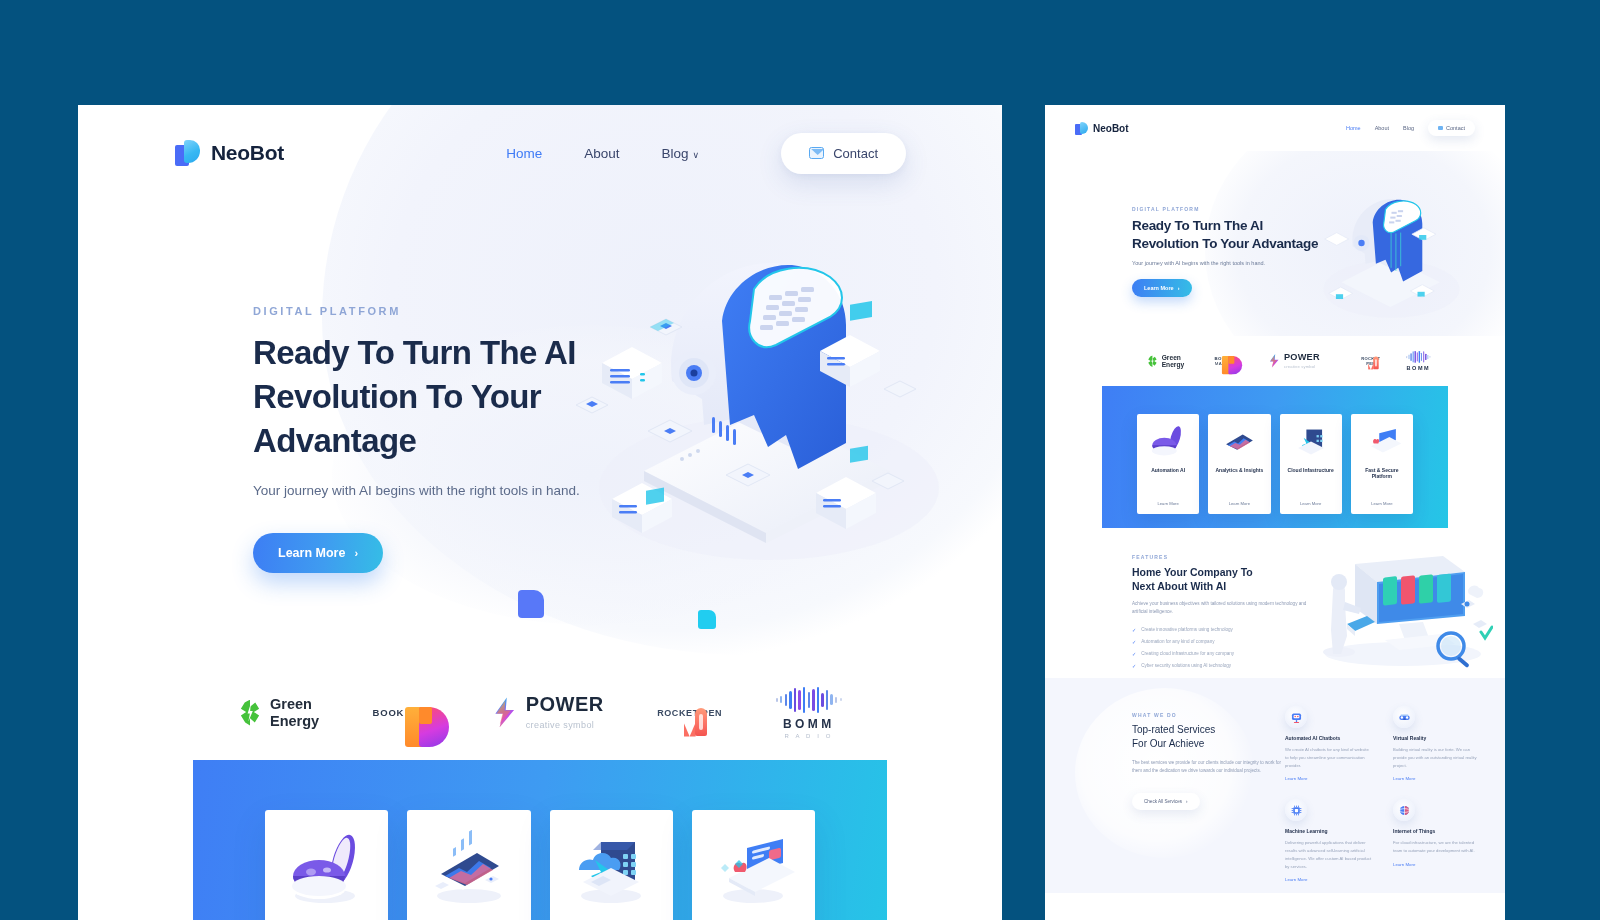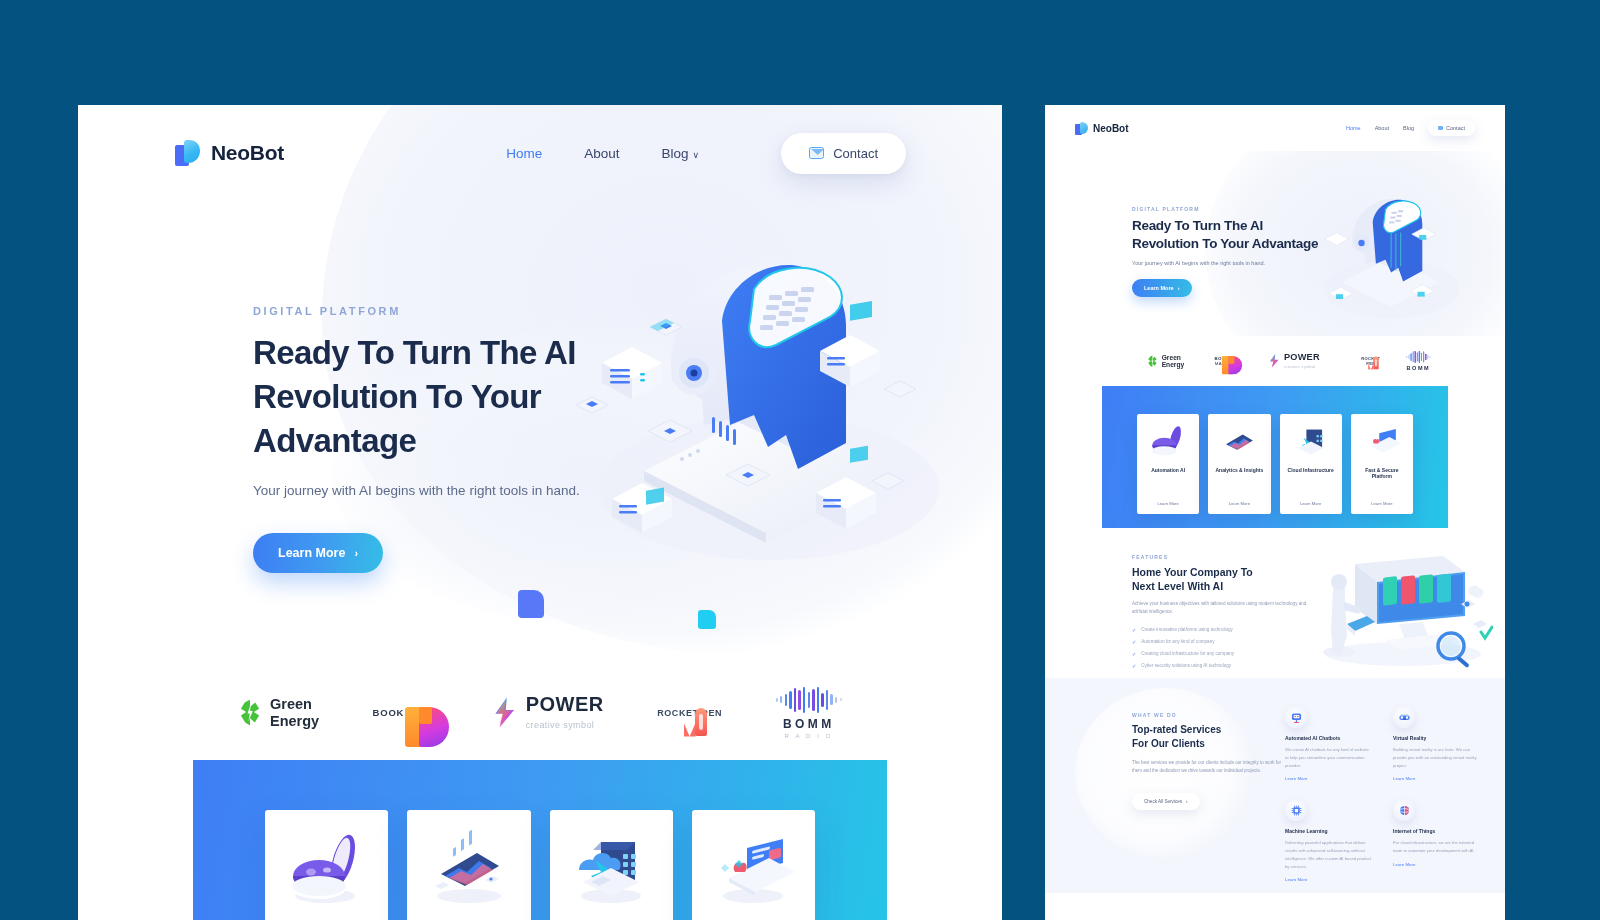--- a/index.html
+++ b/index.html
@@ -278,21 +278,21 @@
   .r-li .tx { font-size:4.6px; color:#9aa6bd; }
   .r-feat-art { position:absolute; right:12px; top:18px; width:190px; height:125px; }
 
   .r-services { position:relative; background:#f4f6fd; padding:36px 30px 0 0; height:215px; overflow:hidden; }
   .r-serv-blob {
     position:absolute; left:30px; top:10px; width:180px; height:170px;
     background:radial-gradient(circle at 45% 45%,#fff 0%,rgba(255,255,255,.7) 55%,rgba(255,255,255,0) 72%);
     border-radius:50%;
   }
   .r-serv-left { position:absolute; left:87px; top:34px; width:150px; z-index:4; }
-  .r-serv-title { font-size:10px; line-height:1.38; font-weight:700; color:#1a2b4b; margin:4px 0 8px; }
+  .r-serv-title { font-size:10px; line-height:1.38; font-weight:400; color:#1a2b4b; margin:4px 0 8px; }
   .r-serv-sub { font-size:4.5px; color:#8d9ab4; line-height:1.8; margin-bottom:14px; }
   .r-serv-btn {
     display:inline-flex; align-items:center; gap:4px; background:#fff;
     font-size:4.6px; color:#5a6684; padding:6px 12px; border-radius:10px;
     box-shadow:0 4px 12px rgba(60,90,160,.12);
   }
   .r-serv-grid {
     position:absolute; left:240px; top:28px; right:24px;
     display:grid; grid-template-columns:1fr 1fr; gap:18px 20px; z-index:4;
   }
@@ -839,21 +839,21 @@
           <div class="r-fcard-title">Fast &amp; Secure Platform</div>
           <div class="r-fcard-link">Learn More</div>
         </div>
       </div>
     </div>
 
     <div class="r-feature">
       <div class="r-eyebrow">FEATURES</div>
       <div class="r-feat-title">
         <span>Home Your Company To</span><br>
-        <span>Next Level With AI</span>
+        <span>Next About With AI</span>
       </div>
       <div class="r-feat-sub">Achieve your business objectives with tailored solutions using modern technology and artificial intelligence.</div>
       <div class="r-list">
         <div class="r-li">
           <span class="ck">✓</span>
           <span class="tx">Create innovative platforms using technology</span>
         </div>
         <div class="r-li">
           <span class="ck">✓</span>
           <span class="tx">Automation for any kind of company</span>
@@ -903,21 +903,21 @@
         </svg>
       </div>
     </div>
 
     <div class="r-services">
       <div class="r-serv-blob"></div>
       <div class="r-serv-left">
         <div class="r-eyebrow">WHAT WE DO</div>
         <div class="r-serv-title">
           <span>Top-rated Services</span><br>
-          <span>For Our Clients</span>
+          <span>For Our Achieve</span>
         </div>
         <div class="r-serv-sub">The best services we provide for our clients include our integrity to work for them and the dedication we drive towards our individual projects.</div>
         <span class="r-serv-btn">
           <span>Check All Services</span>
           <span>›</span>
         </span>
       </div>
 
       <div class="r-serv-grid">
 

